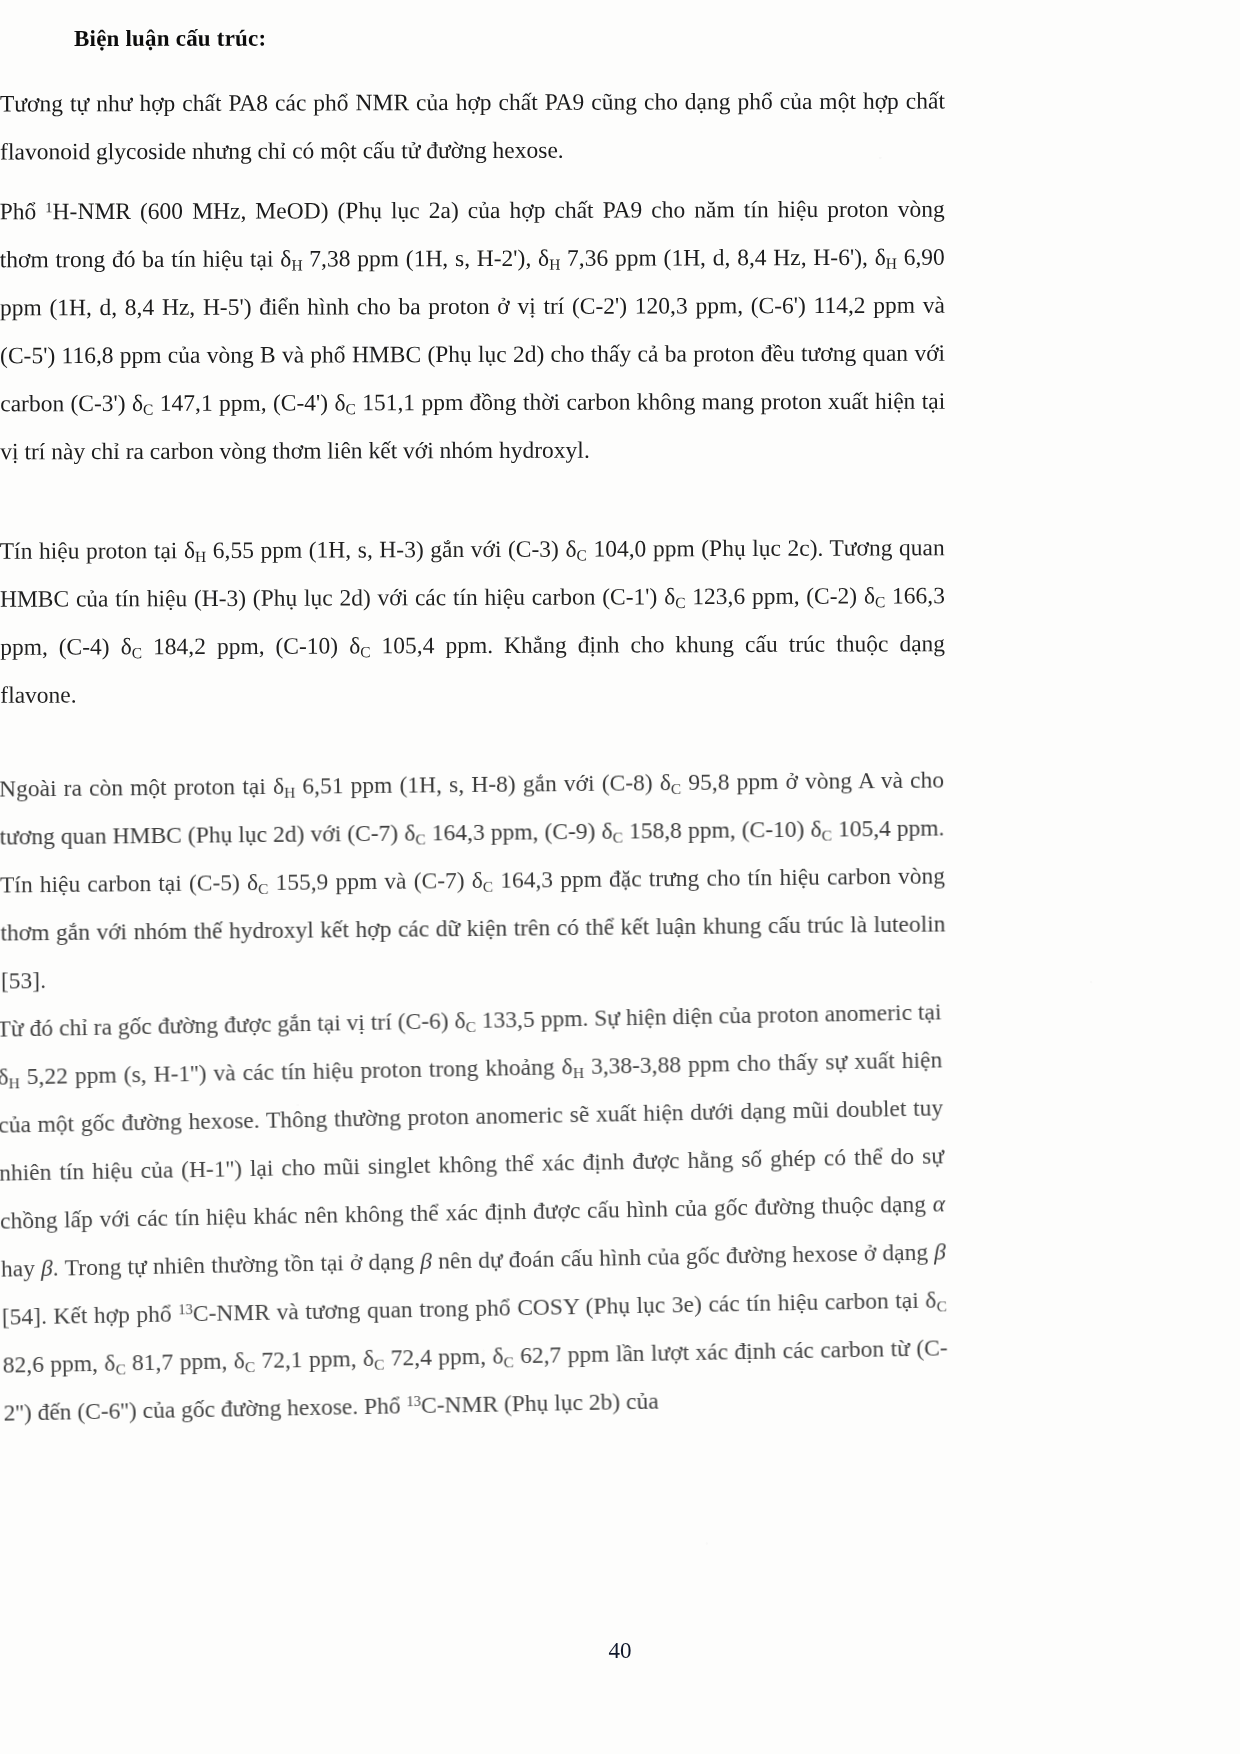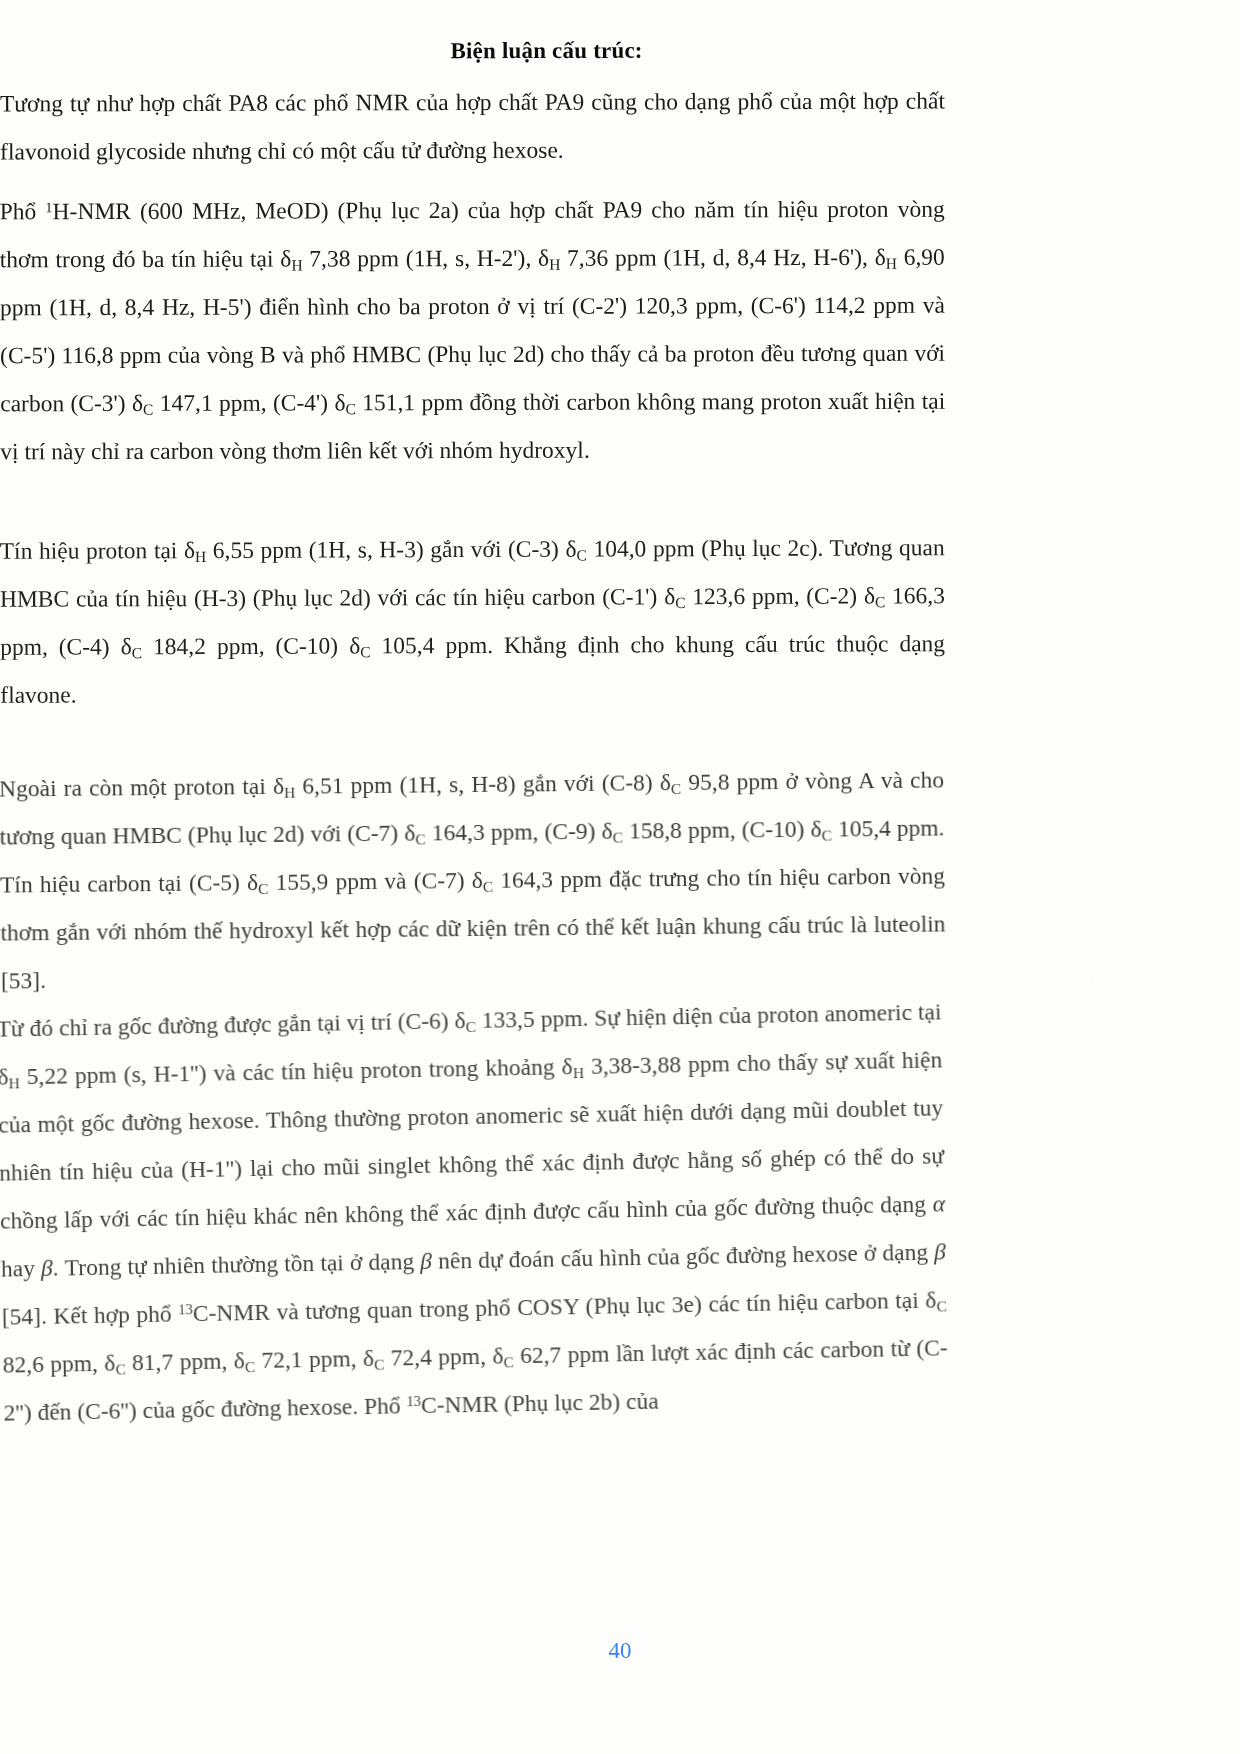--- a/index.html
+++ b/index.html
@@ -34,23 +34,22 @@
       radial-gradient(circle at 71% 9%,  rgba(0,0,0,.05) 0 1px, transparent 1.4px),
       radial-gradient(circle at 39% 77%, rgba(0,0,0,.04) 0 1px, transparent 1.4px),
       radial-gradient(circle at 88% 56%, rgba(0,0,0,.04) 0 1px, transparent 1.4px),
       radial-gradient(circle at 24% 63%, rgba(0,0,0,.035) 0 1px, transparent 1.4px),
       radial-gradient(circle at 57% 88%, rgba(0,0,0,.04) 0 1px, transparent 1.4px);
   }
 
   .text-body {
     position: absolute;
     left: 74px;
-    top: 16px;
+    top: 3px;
     width: 945px;
-    text-align: center;
   }
 
   .heading {
     font-weight: bold;
     font-size: 23px;
     letter-spacing: .2px;
     color: #0c0c0c;
     margin: 0;
     padding-top: 22px;
     transform: rotate(-0.12deg);
@@ -85,21 +84,21 @@
   }
   .gk { font-style: italic; }
 
   .page-number {
     position: absolute;
     left: 0;
     right: 0;
     top: 1638px;
     text-align: center;
     font-size: 23px;
-    color: #3b82f6;
+    color: #0f172a;
   }
 
   
   .p1 { top: 78px;   transform: rotate(-0.18deg); opacity: .97; }
   .p2 { top: 186px;  transform: rotate(-0.16deg); opacity: .96; }
   .p3 { top: 525px;  transform: rotate(-0.22deg); opacity: .94; }
   .p4 { top: 760px;  transform: rotate(-0.55deg); opacity: .88; filter: blur(.18px); }
   .p5 { top: 996px;  transform: rotate(-1.05deg); opacity: .84; filter: blur(.25px); }
 
   .p4 .para { color: #1e1e1e; }

